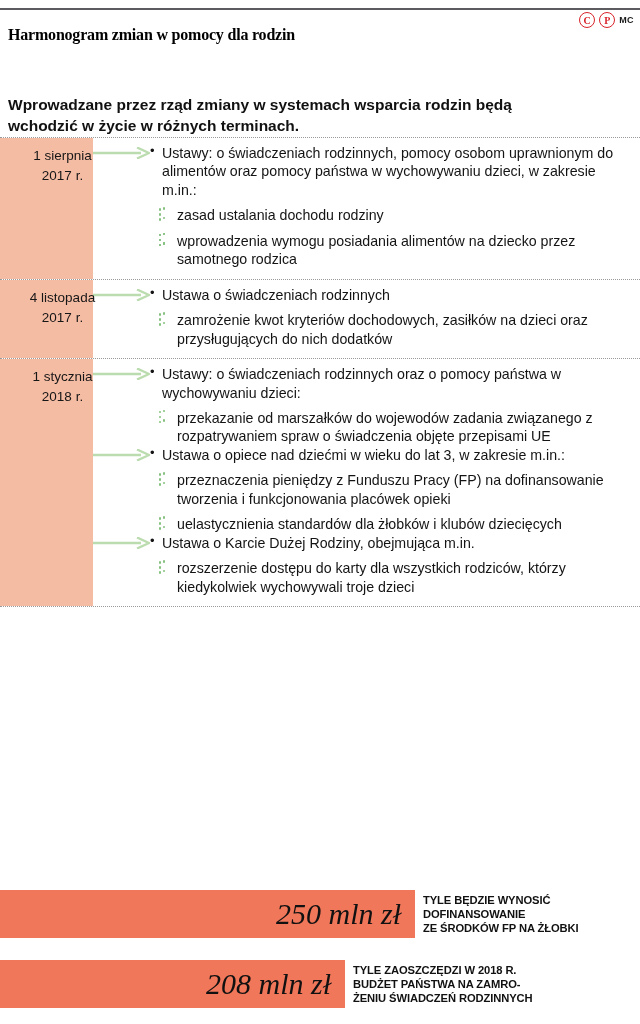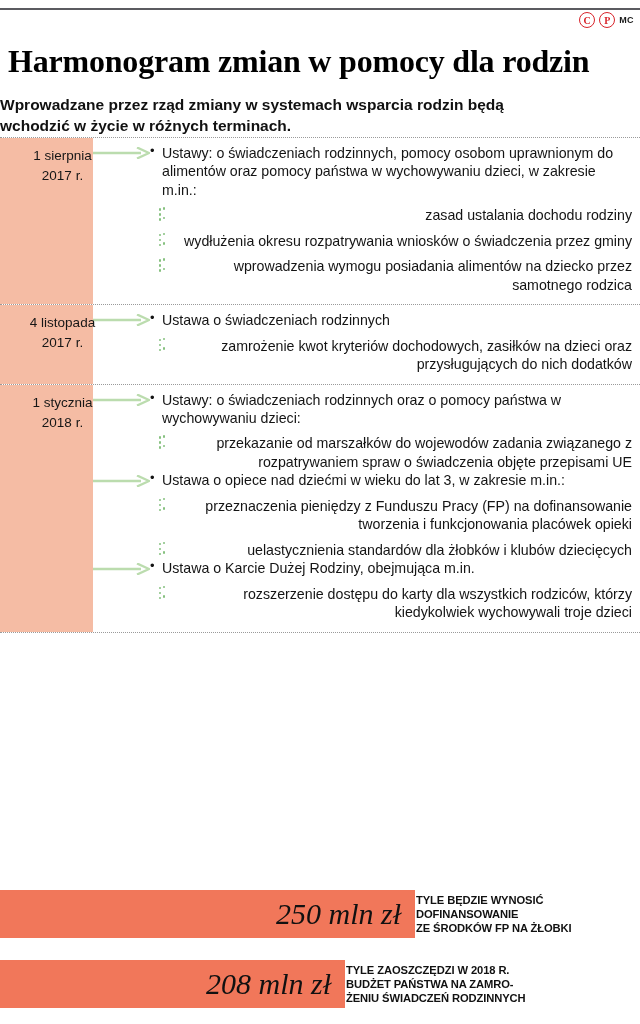--- a/index.html
+++ b/index.html
@@ -19,26 +19,26 @@
   .cp-badge{
     width:14px;height:14px;border:1.6px solid #d8232a;border-radius:50%;
     color:#d8232a;font-size:10px;line-height:11px;text-align:center;
     font-family:"Liberation Serif",serif;font-weight:700;
     display:flex;align-items:center;justify-content:center;
   }
   .logo-initials{font-size:9px;font-weight:700;color:#1a1a1a;letter-spacing:.4px;}
 
   
   .title{
-    position:absolute;left:8px;top:22px;
+    position:absolute;left:8px;top:15px;
     font-family:"Liberation Serif", serif;
-    font-weight:700;font-size:32px;letter-spacing:-.2px;color:#000;
+    font-weight:700;font-size:16px;letter-spacing:-.2px;color:#000;
   }
   .subtitle{
-    position:absolute;left:0;top:78px;width:540px;
+    position:absolute;left:8px;top:78px;width:540px;
     font-size:15.5px;font-weight:700;line-height:1.37;color:#111;
   }
 
   
   .timeline{position:absolute;left:0;top:137px;width:640px;}
   .row{position:relative;border-top:1px dotted #9a9a9a;}
   .row:last-of-type{border-bottom:1px dotted #9a9a9a;}
   .band{
     position:absolute;left:0;top:0;width:93px;height:100%;
     background:#F5BCA4;
@@ -62,21 +62,21 @@
   .bullet{
     position:relative;padding-left:12px;margin:0 0 2px 0;
     font-size:14.2px;line-height:1.30;color:#141414;
   }
   .bullet::before{
     content:"\2022";position:absolute;left:0;top:-1px;
     font-size:13px;color:#141414;
   }
   .subitem{
     position:relative;padding-left:19px;margin:7px 0 0 8px;
-    font-size:14.2px;line-height:1.30;color:#141414;text-align:right;
+    font-size:14.2px;line-height:1.30;color:#141414;
   }
   .sub-mark{
     position:absolute;left:0;top:1px;width:12px;height:14px;
   }
   .sub-mark i{
     position:absolute;display:block;width:2.4px;height:2.4px;
     border-radius:50%;background:#86c17f;
   }
   .sub-mark i:nth-child(1){left:0.5px;top:1px;}
   .sub-mark i:nth-child(2){left:5px;top:0px;}
@@ -92,21 +92,21 @@
     display:flex;align-items:center;justify-content:flex-end;
     padding-right:14px;box-sizing:border-box;
   }
   .sum-value{
     font-family:"Liberation Serif", serif;
     font-style:italic;font-weight:400;font-size:30px;color:#111;
     white-space:nowrap;
     text-align:center;
   }
   .sum-caption{
-    padding-left:1px;font-size:11.2px;font-weight:700;
+    padding-left:8px;font-size:11.2px;font-weight:700;
     line-height:1.26;color:#111;letter-spacing:-.1px;
     align-self:center;
   }
   .sum-caption span{display:block;white-space:nowrap;}
 </style>
 </head>
 <body>
 
 <div class="page">
 
@@ -134,21 +134,21 @@
                 <i></i>
                 <i></i>
                 <i></i>
               </span><span>zasad ustalania dochodu rodziny</span></div>
             <div class="subitem"><span class="sub-mark">
                 <i></i>
                 <i></i>
                 <i></i>
                 <i></i>
                 <i></i>
-              </span><span>wydłużenia okresu rozpatrywania wniosków o świadczenia przez gminy</span></div>
+              </span></div>
             <div class="subitem"><span class="sub-mark">
                 <i></i>
                 <i></i>
                 <i></i>
                 <i></i>
                 <i></i>
               </span><span>wprowadzenia wymogu posiadania alimentów na dziecko przez samotnego rodzica</span></div>
           </div>
         </div>
         <div class="arrow" style="top: 9px;">

